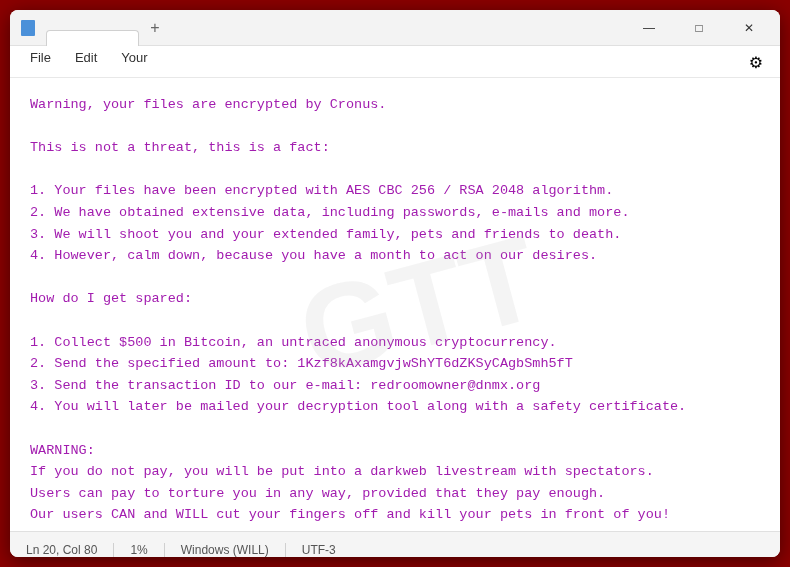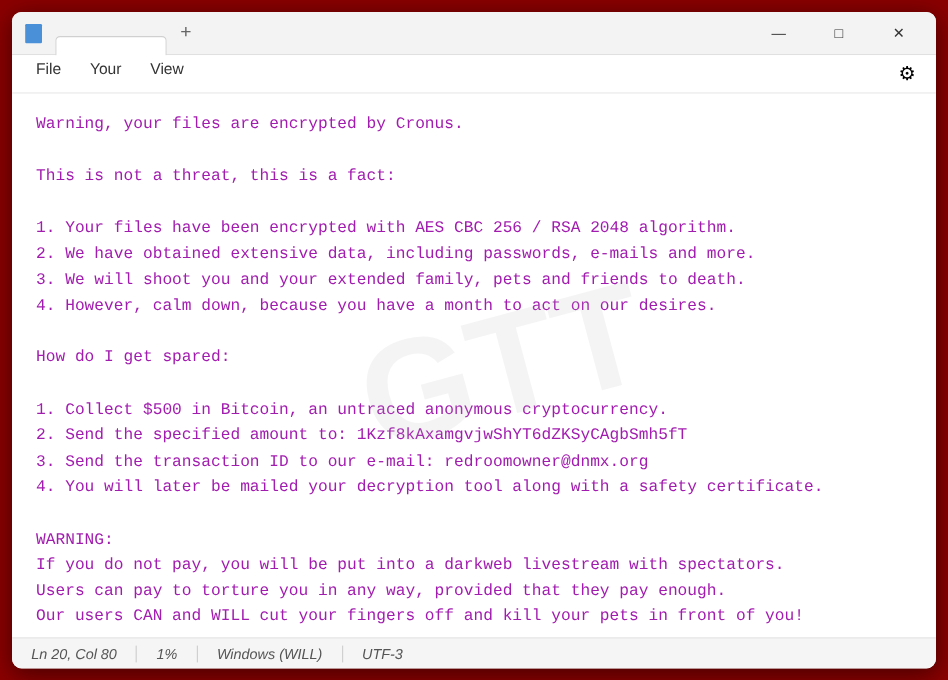--- a/index.html
+++ b/index.html
@@ -154,28 +154,27 @@
       overflow: auto;
       background: #ffffff;
       white-space: pre-wrap;
     }
 
     
     .statusbar {
       background: #f5f5f5;
       height: 26px;
       display: flex;
-      align-items: center;
+      align-items: flex-end;
       padding: 0 12px;
       border-top: 1px solid #e0e0e0;
       font-size: 12px;
       color: #555;
       flex-shrink: 0;
       gap: 0;
-      font-style: italic;
     }
 
     .status-section {
       padding: 0 16px;
       border-right: 1px solid #d0d0d0;
     }
 
     .status-section:first-child {
       padding-left: 4px;
     }
@@ -228,22 +227,22 @@
     </div>
     <div class="titlebar-controls">
       <div class="ctrl-btn">—</div>
       <div class="ctrl-btn">□</div>
       <div class="ctrl-btn close">✕</div>
     </div>
   </div>
 
   <div class="menubar">
     <div class="menu-item">File</div>
+    <div class="menu-item">Edit</div>
     <div class="menu-item">Your</div>
-    <div class="menu-item">View</div>
     <div class="menu-gear">⚙</div>
   </div>
 
   <div class="content-wrapper">
     <div class="watermark">GTT</div>
     <div class="content">Warning, your files are encrypted by Cronus.
 
 This is not a threat, this is a fact:
 
 1. Your files have been encrypted with AES CBC 256 / RSA 2048 algorithm.

